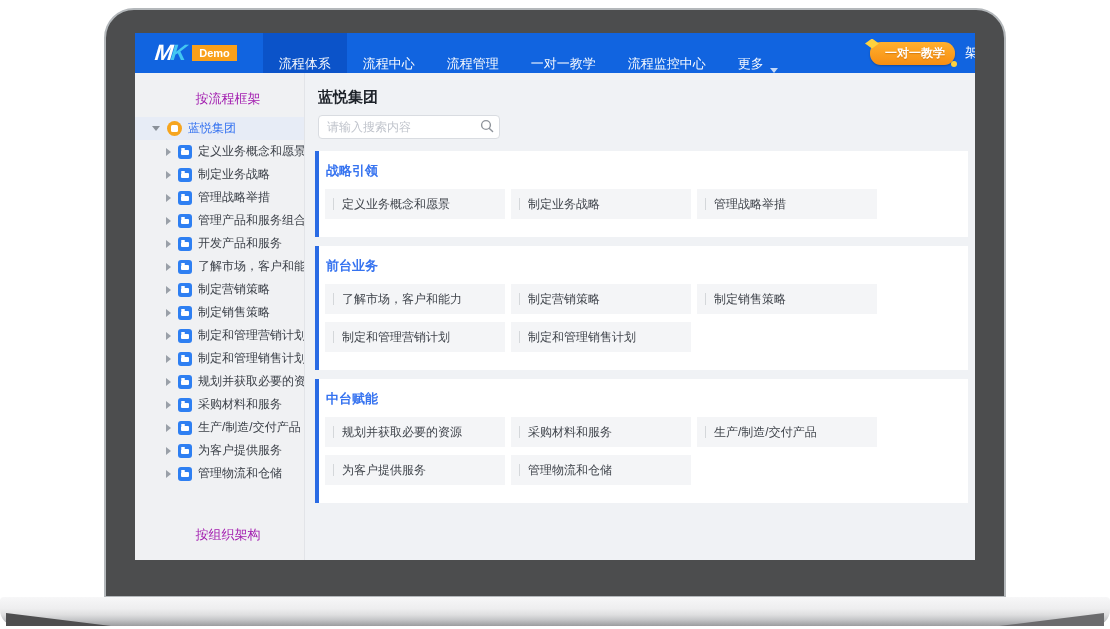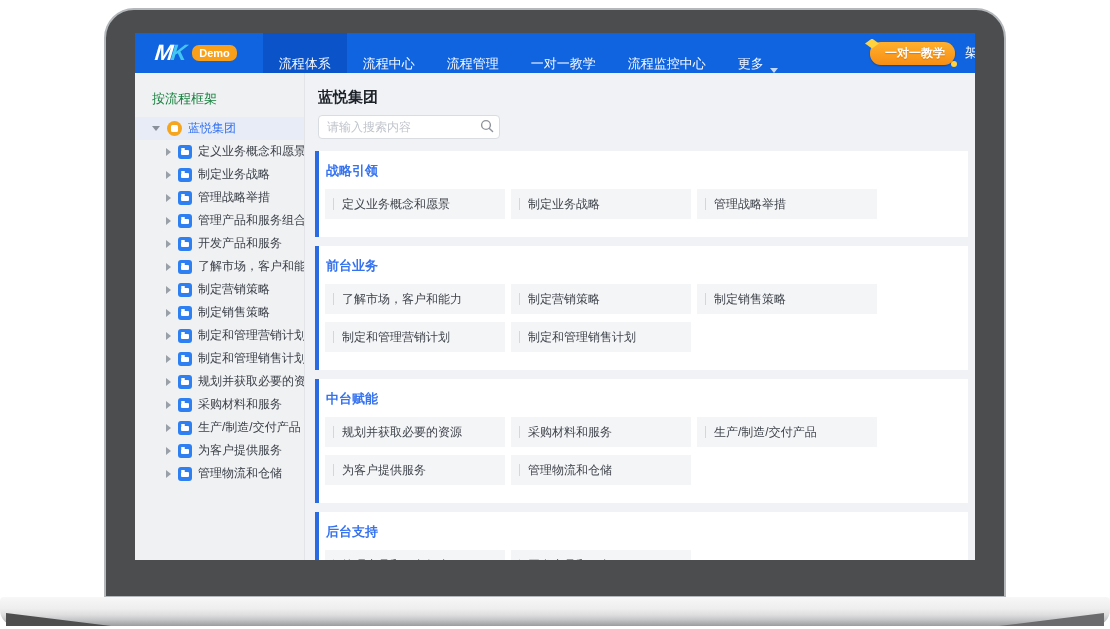--- a/index.html
+++ b/index.html
@@ -24,21 +24,21 @@
     background:#f0f2f5; overflow:hidden; }
 
   
   .navbar { display:flex; align-items:center; height:40px; background:var(--navbar-blue,#1164e0);
     color:#fff; overflow:hidden; white-space:nowrap; }
   .navbar > * { flex-shrink:0; }
   .logo { display:flex; align-items:center; padding-left:20px; margin-right:26px; cursor:pointer; }
   .logo-m { font-size:22px; font-weight:800; font-style:italic; color:#fff; letter-spacing:-2px; transform:skewX(-6deg); }
   .logo-k { font-size:22px; font-weight:800; font-style:italic; color:#43c7f2; letter-spacing:-2px; transform:skewX(-6deg); }
   .logo-badge { margin-left:7px; background:var(--badge-orange,#f9a01b); color:#fff; font-size:11px;
-    font-weight:bold; padding:2px 7px; border-radius:7px; }
+    font-weight:bold; padding:2px 7px; border-radius:0; }
   .nav-menu { display:flex; height:40px; }
   .nav-item { display:flex; align-items:flex-end; padding:0 13px; margin:0 3px; font-size:13px;
     color:rgba(255,255,255,.96); cursor:pointer; }
   .nav-item.active { background:var(--navbar-active-blue,#0b53c9); margin:0; padding:0 16px; }
   .nav-item.has-caret::after { content:''; margin-left:6px; width:0; height:0;
     border-left:4px solid transparent; border-right:4px solid transparent;
     border-top:5px solid rgba(255,255,255,.75); }
   .nav-right { display:flex; align-items:center; margin-left:auto;text-align:right; }
   .promo-badge { position:relative; background:linear-gradient(180deg,#ffb02e,#f78e12); color:#fff;
     font-size:12px; font-weight:bold; padding:3px 10px 3px 15px; border-radius:11px; cursor:pointer;
@@ -48,21 +48,21 @@
   .promo-badge::after { content:''; position:absolute; right:-2px; bottom:-2px; width:6px; height:6px;
     border-radius:50%; background:#ffd23e; }
   .nav-partial { font-size:13px; color:#fff; margin-left:10px; margin-right:-16px; cursor:pointer; }
 
   
   .app-body { display:flex; height:487px; }
 
   
   .sidebar { width:170px; height:100%; background:#f0f1f3; border-right:1px solid #e2e4e8;
     overflow:hidden; font-size:12px; color:#3c4149; }
-  .side-section-label { padding:17px 0 0 17px; font-size:13px; color:#15803d; }
+  .side-section-label { padding:17px 0 0 17px; font-size:13px; color:#a21caf;text-align:center; }
   .tree-root-row { display:flex; align-items:center; height:23px; margin-top:9px; padding-left:17px;
     background:#e7ecf6; cursor:pointer; }
   .tree-root-row .tree-label { color:var(--accent-blue,#3673f0); }
   .tree-row { display:flex; align-items:center; height:23px; padding-left:31px; cursor:pointer; }
   .caret-right { width:0; height:0; border-left:5px solid #9aa0a8; border-top:4px solid transparent;
     border-bottom:4px solid transparent; margin-right:7px; flex-shrink:0; }
   .caret-down { width:0; height:0; border-top:5px solid #8a9099; border-left:4px solid transparent;
     border-right:4px solid transparent; margin-right:7px; flex-shrink:0; }
   .folder-ic { position:relative; width:14px; height:14px; border-radius:3px;
     background:var(--folder-icon-blue,#2e7ff2); margin-right:6px; flex-shrink:0; }
@@ -228,20 +228,21 @@
             <span class="tree-label">为客户提供服务</span>
           </div>
             <div class="tree-row">
             <span class="caret-right"></span>
             <span class="folder-ic"></span>
             <span class="tree-label">管理物流和仓储</span>
           </div>
           </div>
 
         <div class="org-section">
+          <div class="side-section-label">按组织架构</div>
           <div class="org-root-row">
             
             
           </div>
         </div>
       </aside>
 
       <main class="main">
         <h2 class="page-title">蓝悦集团</h2>
 
@@ -321,30 +322,16 @@
               <span class="card-tick"></span>
               <span class="card-label">为客户提供服务</span>
             </div>
               <div class="card">
               <span class="card-tick"></span>
               <span class="card-label">管理物流和仓储</span>
             </div>
             </div>
         </section>
 
-        <section class="panel">
-          <h3 class="panel-title">后台支持</h3>
-          <div class="cards">
-
-          <div class="card">
-              <span class="card-tick"></span>
-              <span class="card-label">管理产品和服务组合</span>
-            </div>
-              <div class="card">
-              <span class="card-tick"></span>
-              <span class="card-label">开发产品和服务</span>
-            </div>
-            </div>
-        </section>
       </main>
     </div>
   </div>
 </div>
 
 </body></html>

